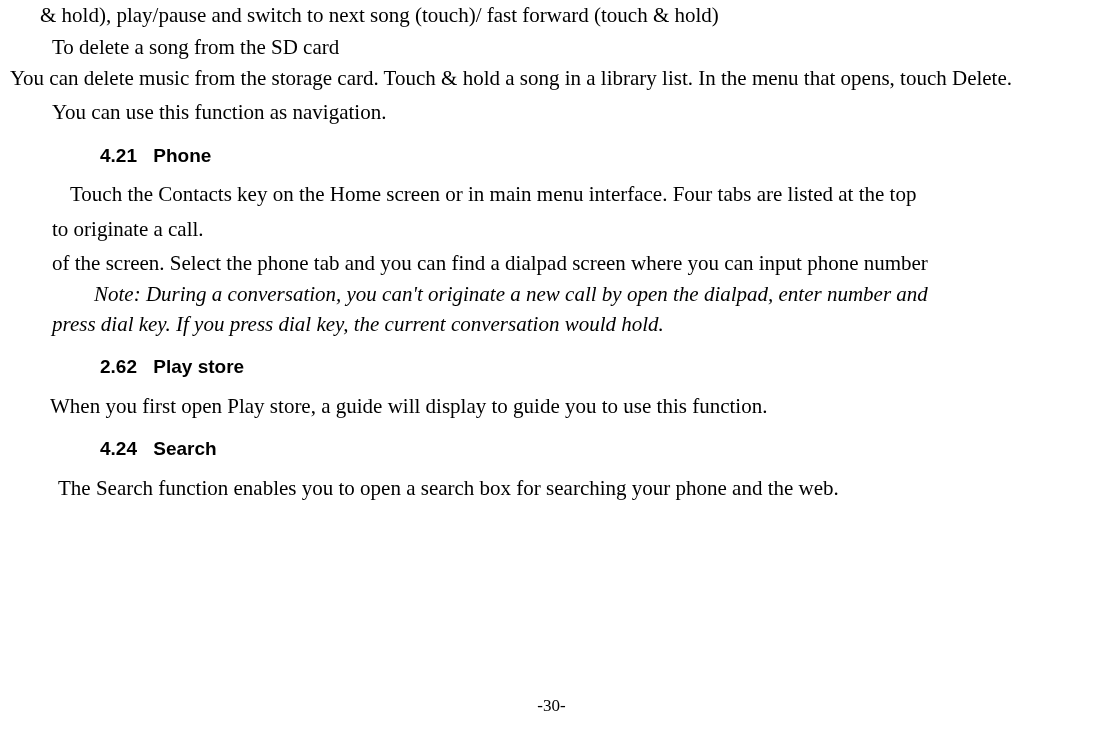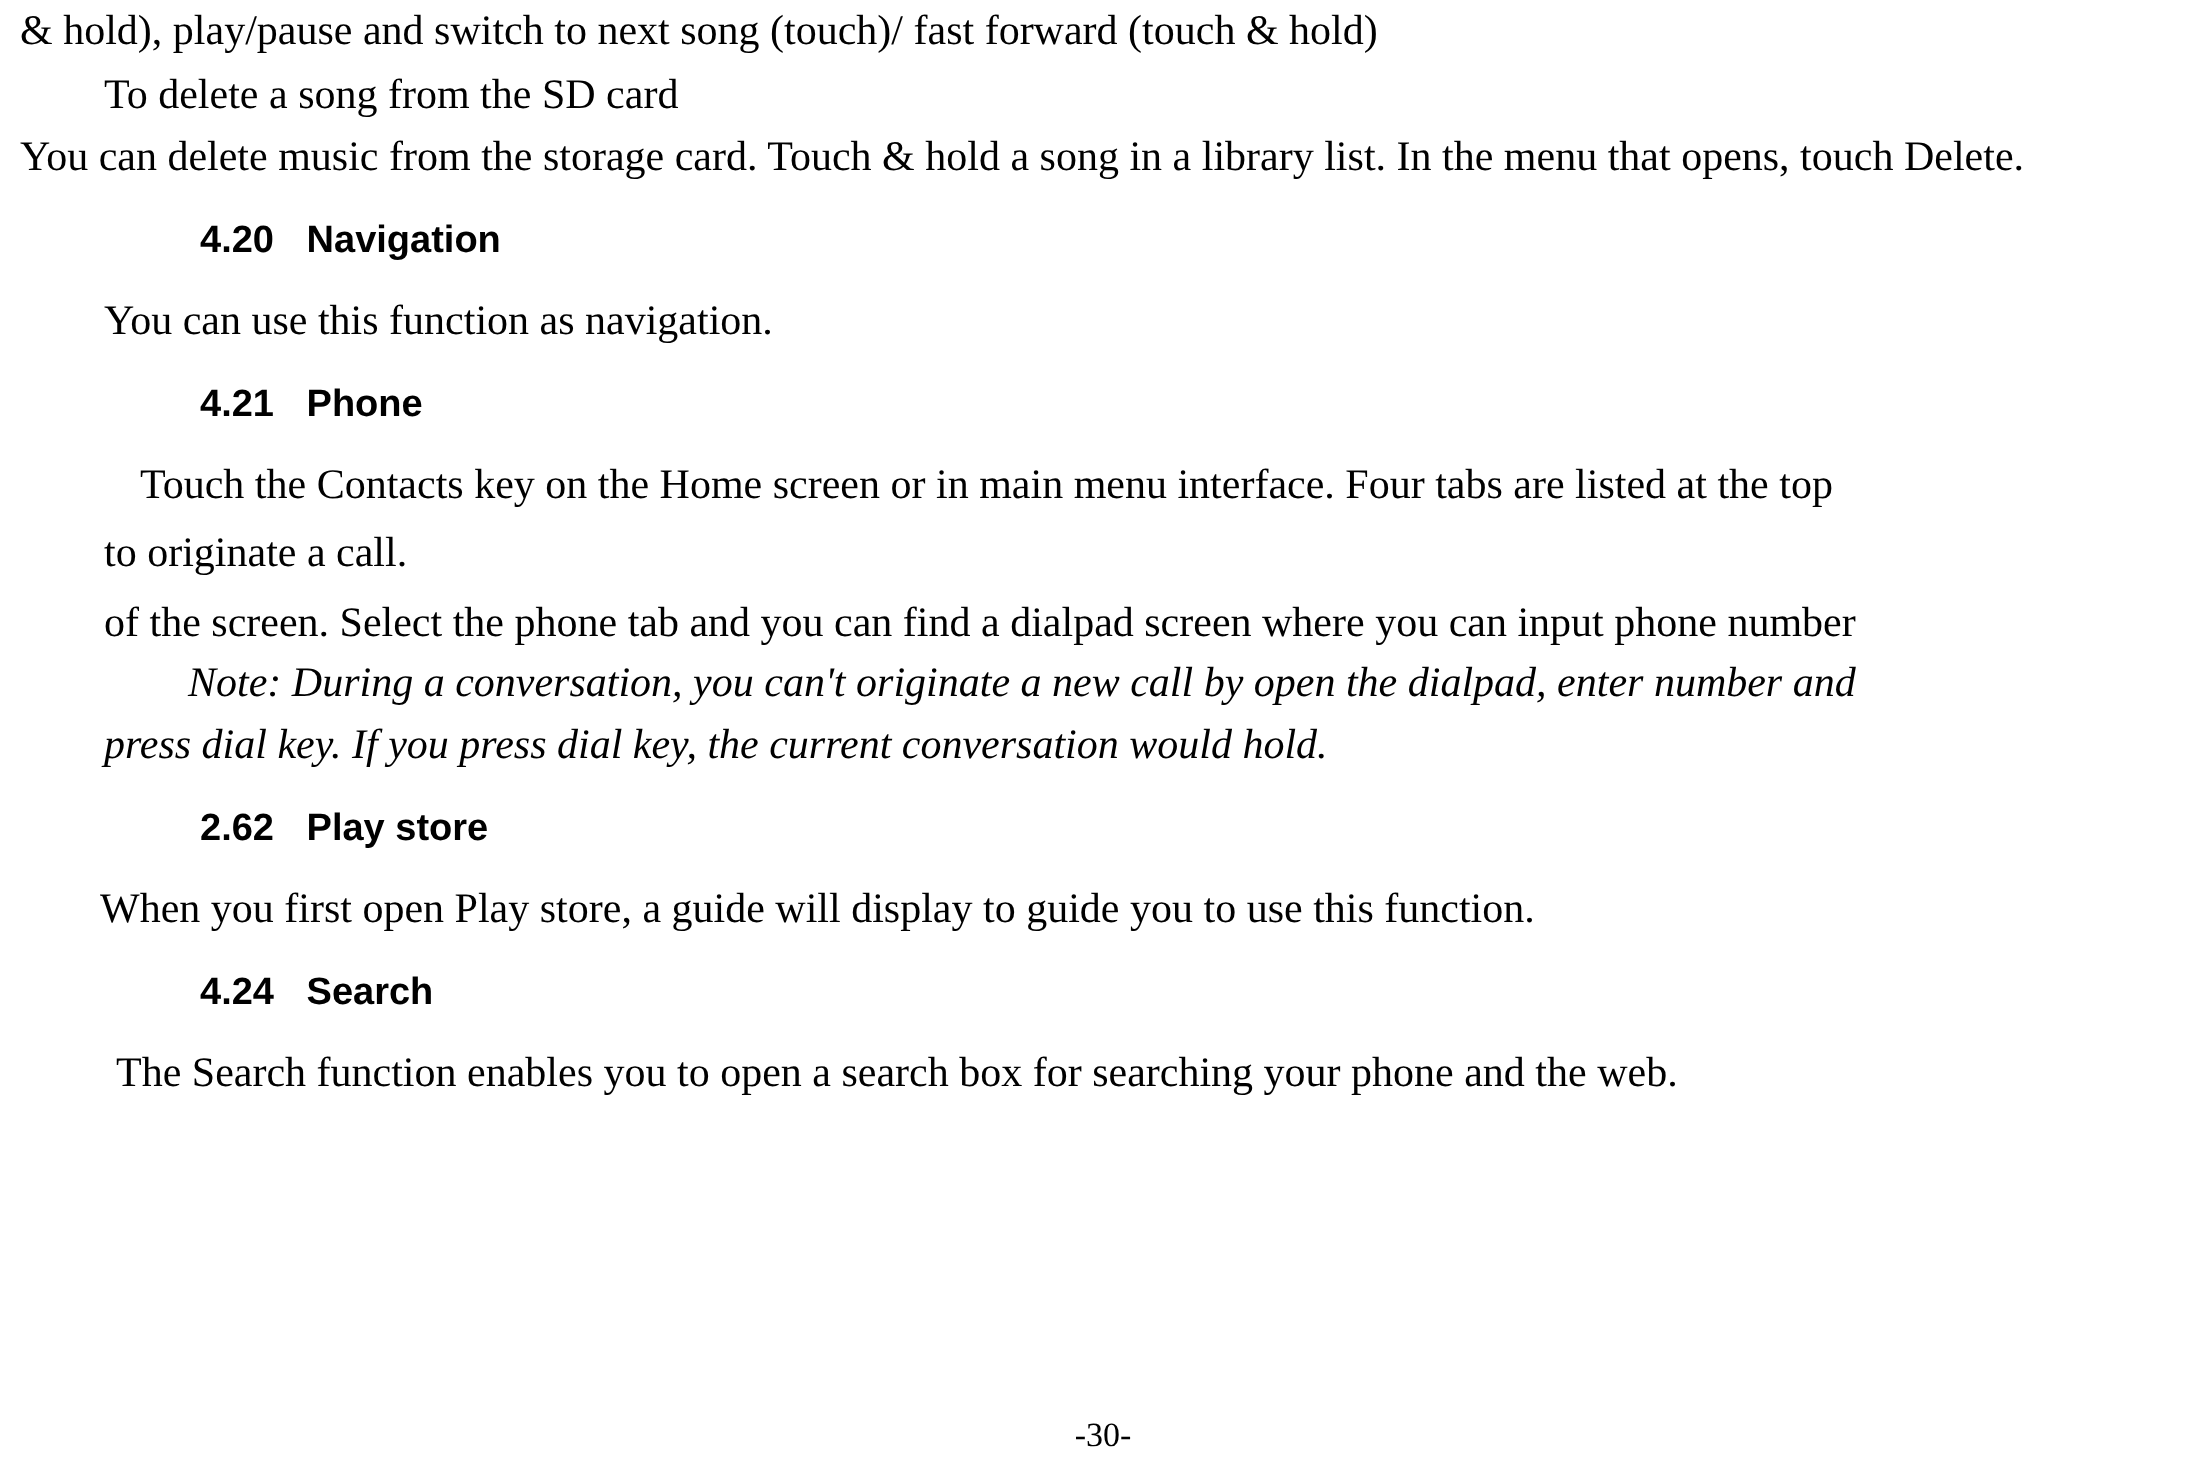--- a/index.html
+++ b/index.html
@@ -16,20 +16,21 @@
       width: 1103px;
       height: 735px;
       padding: 0 10px;
     }
     .page {
       position: relative;
       height: 100%;
     }
     .line-top {
       margin-bottom: 2px;
+      margin-left: 30px;
     }
     .bold-heading {
       font-weight: normal;
       margin-left: 42px;
       margin-top: 2px;
     }
     .body-hang {
       text-indent: -48px;
       margin-left: 48px;
     }
@@ -70,42 +71,38 @@
     .play-body {
       margin-left: 40px;
       margin-top: 4px;
     }
     .search-body {
       margin-left: 48px;
       margin-top: 4px;
     }
     .page-number {
       position: absolute;
-      bottom: 4px;
+      bottom: 16px;
       left: 0;
       right: 0;
       text-align: center;
       font-size: 17px;
     }
   </style>
 </head>
 <body>
 
 <div class="page">
 
   <div class="line-top">&amp; hold), play/pause and switch to next song (touch)/ fast forward (touch &amp; hold)</div>
 
   <div class="bold-heading">To delete a song from the SD card</div>
 
   <div class="body-hang">  You can delete music from the storage card. Touch &amp; hold a song in a library list. In the menu that opens, touch Delete.</div>
 
-  <div class="section-heading">
-    <span class="section-number">4.20</span>
-    <span>Navigation</span>
-  </div>
   <div class="nav-body">You can use this function as navigation.</div>
 
   <div class="section-heading">
     <span class="section-number">4.21</span>
     <span>Phone</span>
   </div>
   <div class="phone-body phone-first">Touch the Contacts key on the Home screen or in main menu interface. Four tabs are listed at the top</div>
   <div class="phone-body">to originate a call.</div>
   <div class="phone-body">of the screen. Select the phone tab and you can find a dialpad screen where you can input phone number</div>
   <div class="note note-first">Note: During a conversation, you can't originate a new call by open the dialpad, enter number and</div>

